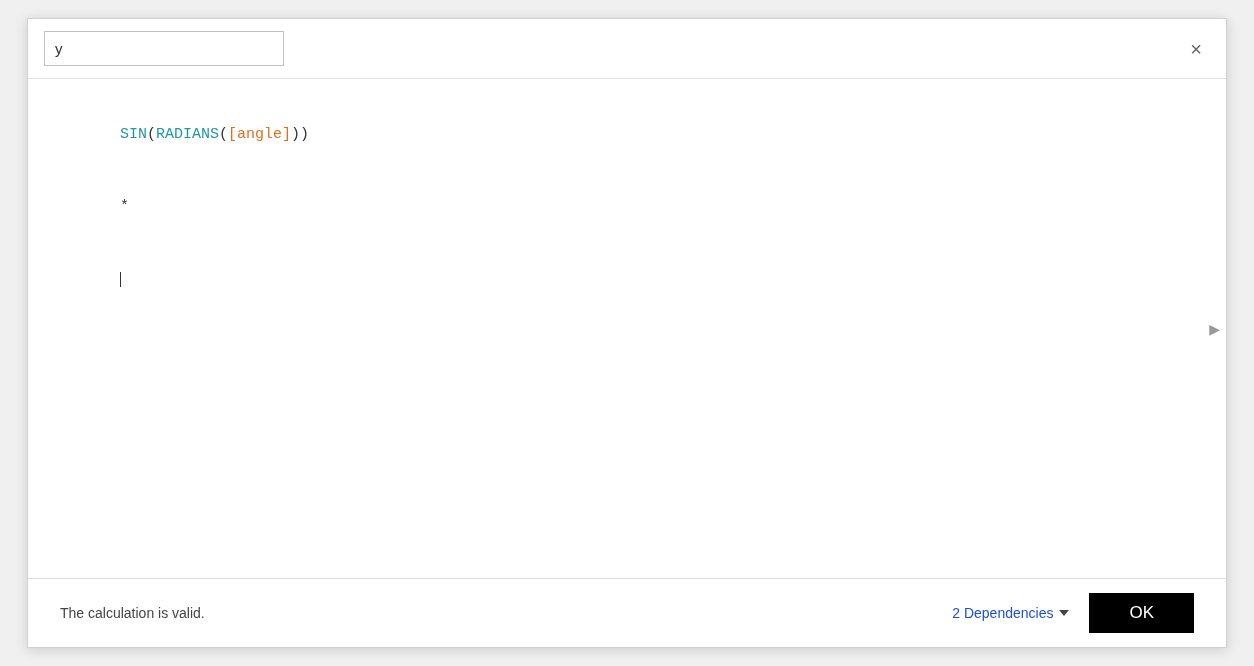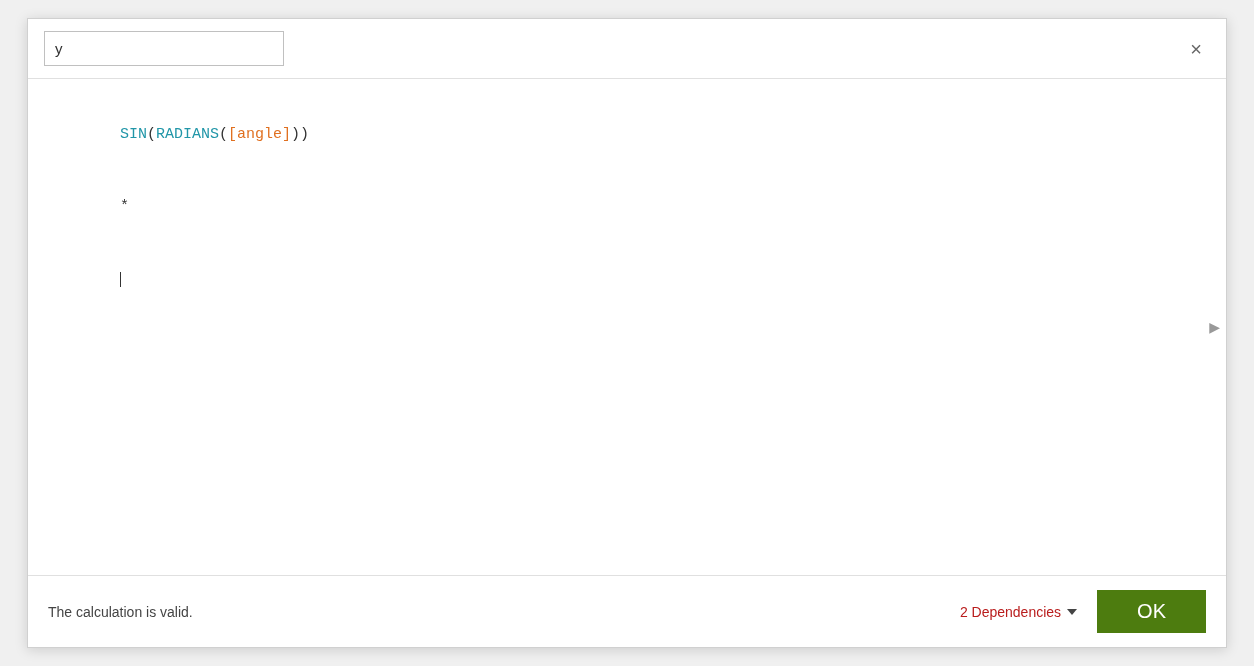--- a/index.html
+++ b/index.html
@@ -112,21 +112,21 @@
       transform: translateY(-50%);
       color: #999;
       font-size: 14px;
       cursor: pointer;
       padding: 8px 6px;
     }
 
     .dialog-footer {
       display: flex;
       align-items: center;
-      padding: 14px 20px;
+      padding: 14px 32px;
       border-top: 1px solid #e0e0e0;
       gap: 16px;
     }
 
     .status-text {
       font-size: 14px;
       color: #444;
     }
 
     .footer-right {
@@ -134,21 +134,21 @@
       display: flex;
       align-items: center;
       gap: 12px;
     }
 
     .dependencies-button {
       background: none;
       border: none;
       cursor: pointer;
       font-size: 14px;
-      color: #b91c1c;
+      color: #1d4ed8;
       display: flex;
       align-items: center;
       gap: 4px;
       padding: 4px 8px;
     }
 
     .chevron-down {
       display: inline-block;
       width: 0;
       height: 0;
@@ -163,25 +163,25 @@
       background: #ffffff;
       border: 1px solid #c0c0c0;
       color: #444;
       padding: 10px 32px;
       font-size: 15px;
       cursor: pointer;
       min-width: 100px;
     }
 
     .ok-button {
-      background: #4d7c0f;
+      background: #000000;
       border: none;
       color: #ffffff;
       padding: 10px 40px;
-      font-size: 20px;
+      font-size: 17px;
       cursor: pointer;
       min-width: 100px;
     }
   </style>
 </head>
 <body>
 
 <div class="dialog">
 
   <div class="dialog-header">

